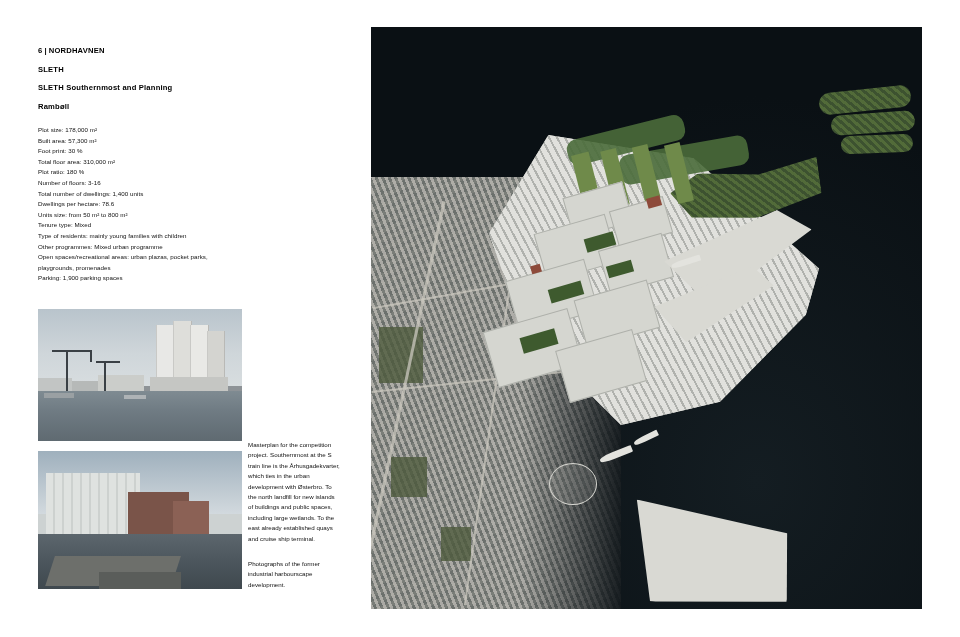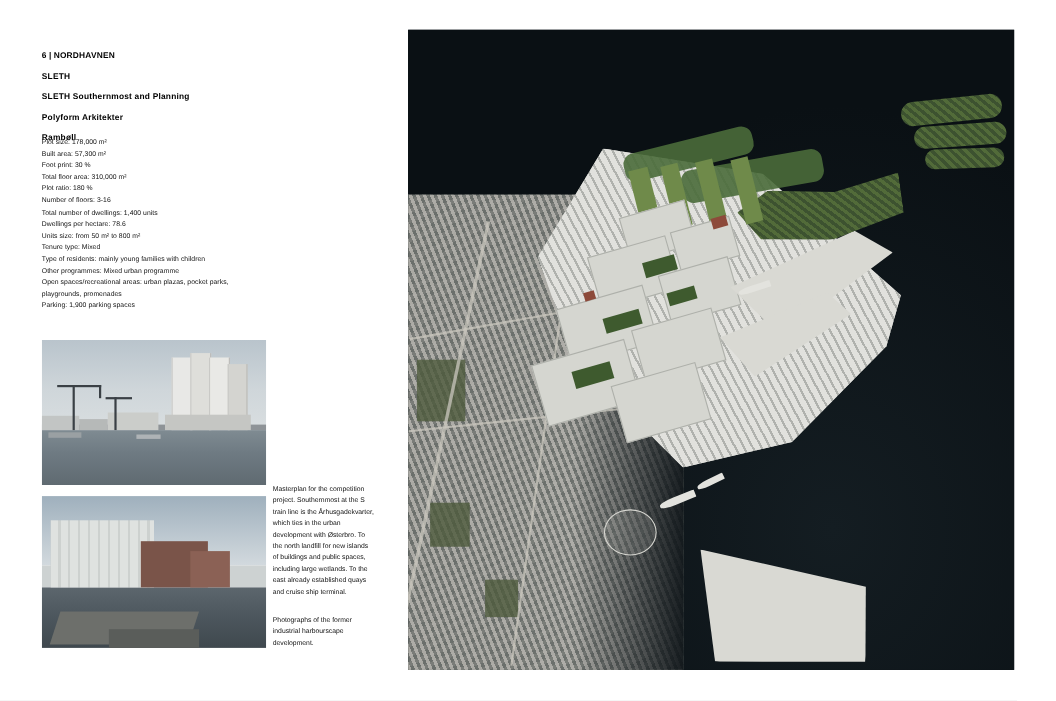--- a/index.html
+++ b/index.html
@@ -221,21 +221,20 @@
 <div class="page">
 
   <div class="left-col">
 
     <div class="title-block">
       <div class="title-line">
         <span class="num">6</span><span class="bar">|</span><span>NORDHAVNEN</span>
       </div>
       <div class="title-line" style="margin-top:5px">SLETH</div>
       <div class="title-line" style="margin-top:5px">SLETH Southernmost and Planning</div>
-      <div class="title-line" style="margin-top:5px">Polyform Arkitekter</div>
       <div class="title-line" style="margin-top:5px">Rambøll</div>
     </div>
 
     <div class="facts">
       <div class="fact">Plot size: 178,000 m²</div>
       <div class="fact">Built area: 57,300 m²</div>
       <div class="fact">Foot print: 30 %</div>
       <div class="fact">Total floor area: 310,000 m²</div>
       <div class="fact">Plot ratio: 180 %</div>
       <div class="fact">Number of floors: 3-16</div>

